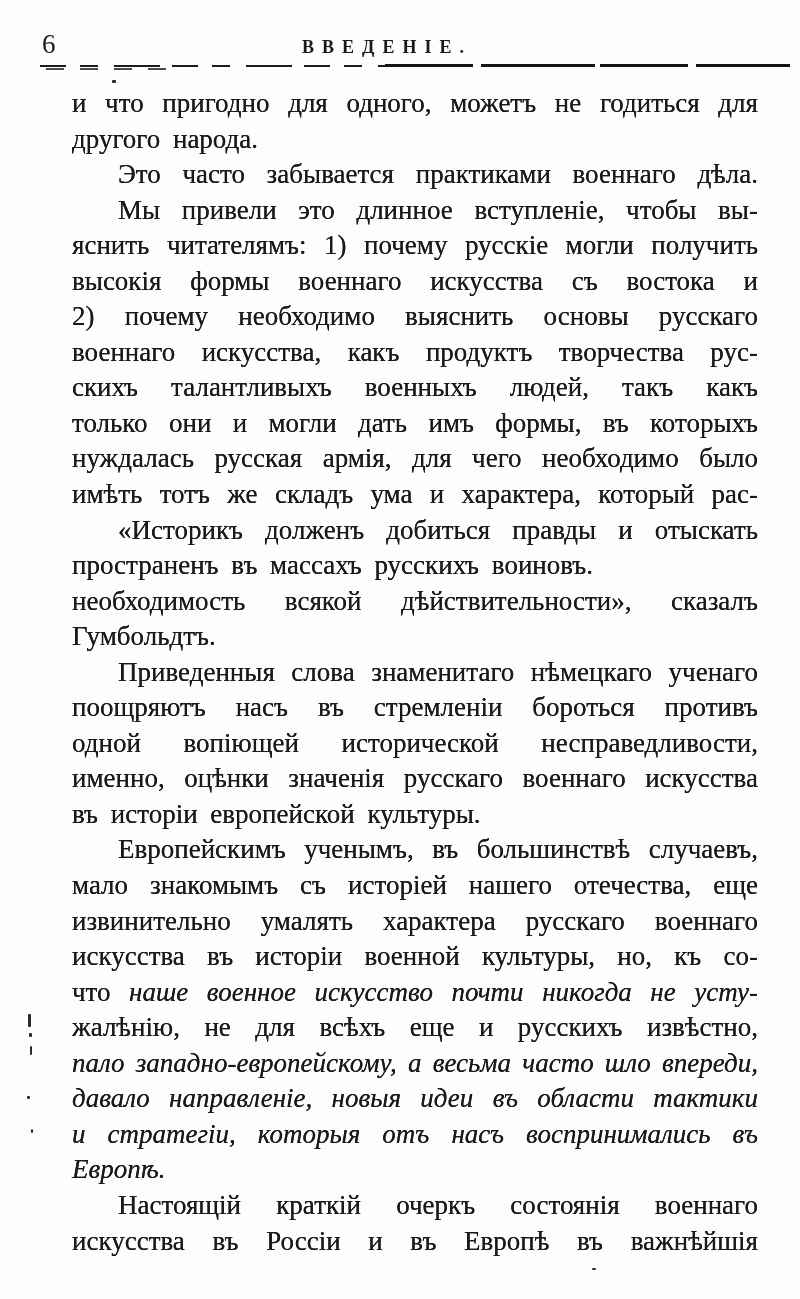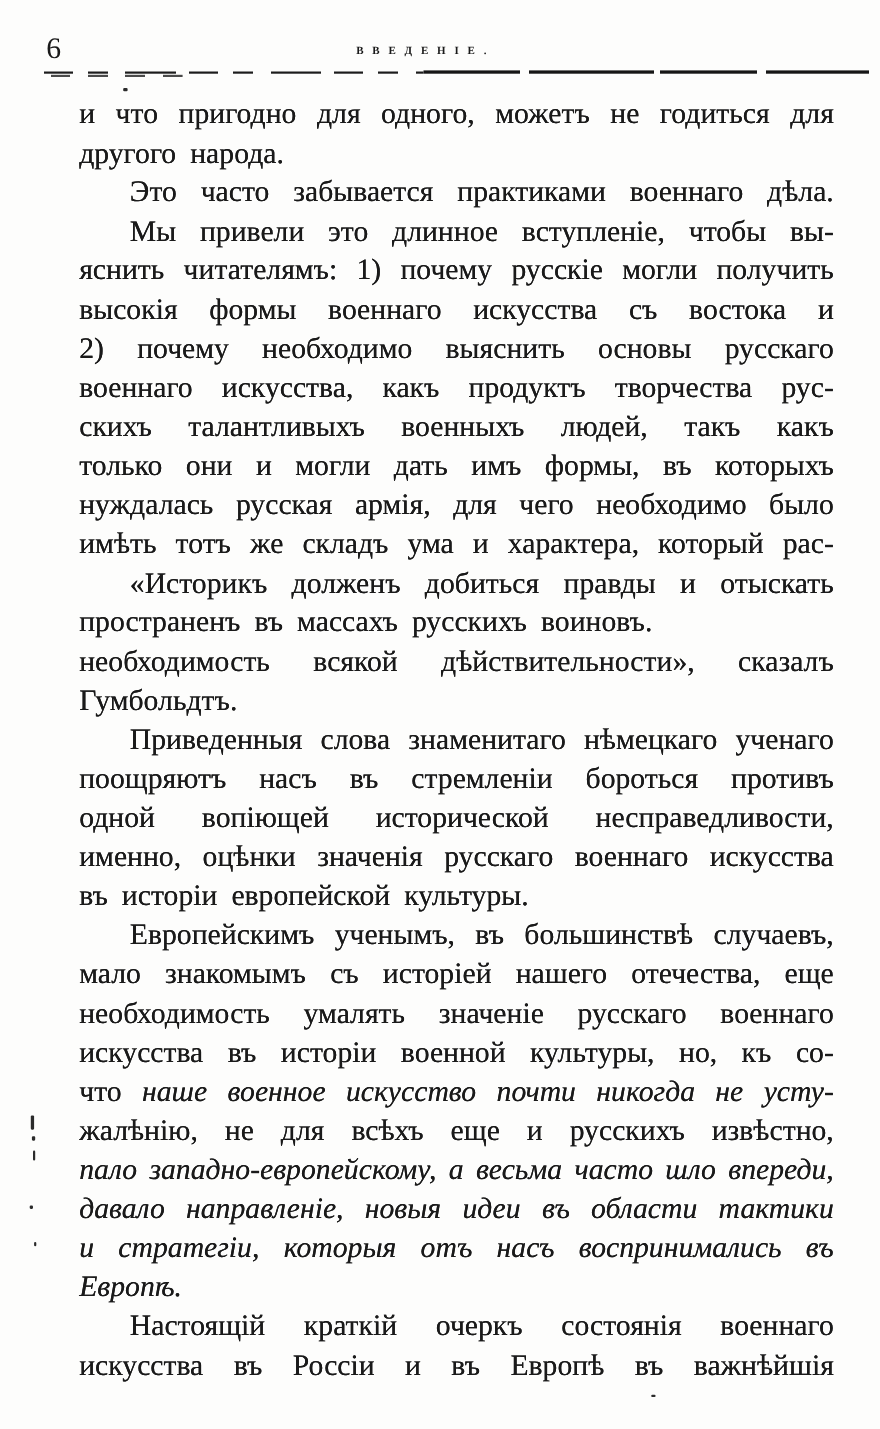--- a/index.html
+++ b/index.html
@@ -19,21 +19,21 @@
     position: absolute;
     left: 42px; top: 31px;
     font-size: 27px;
     line-height: 27px;
   }
   .running-title {
     position: absolute;
     left: 0; top: 40px;
     width: 774px;
     text-align: center;
-    font-size: 10px;
+    font-size: 18px;
     font-weight: bold;
     letter-spacing: 8px;
     line-height: 14px;
   }
   
   .header-rule {
     position: absolute;
     left: 40px; top: 63px;
     width: 750px; height: 8px;
   }
@@ -198,21 +198,21 @@
       <div class="line ind">
         <span class="lead"></span>
         <span class="main">Европейскимъ ученымъ, въ большинствѣ случаевъ,</span>
       </div>
       <div class="line">
         <span class="lead"></span>
         <span class="main">мало знакомымъ съ исторіей нашего отечества, еще</span>
       </div>
       <div class="line">
         <span class="lead"></span>
-        <span class="main">необходимость умалять значеніе русскаго военнаго</span>
+        <span class="main">извинительно умалять характера русскаго военнаго</span>
       </div>
       <div class="line">
         <span class="lead"></span>
         <span class="main">искусства въ исторіи военной культуры, но, къ со-</span>
       </div>
       <div class="line mix">
         <span class="lead">что</span>
         <span class="main">наше военное искусство почти никогда не усту-</span>
       </div>
       <div class="line">

